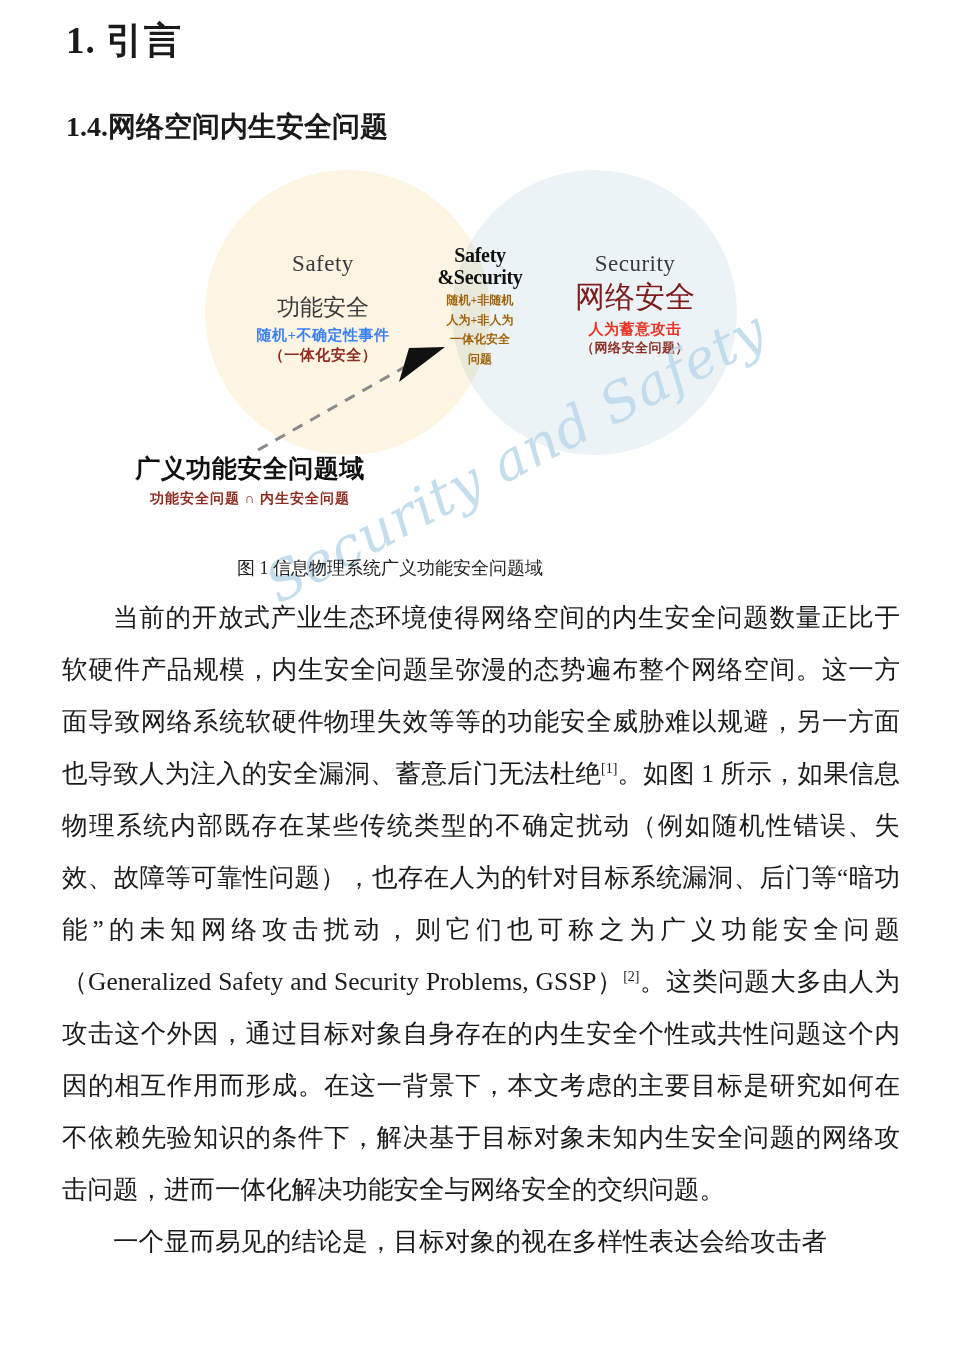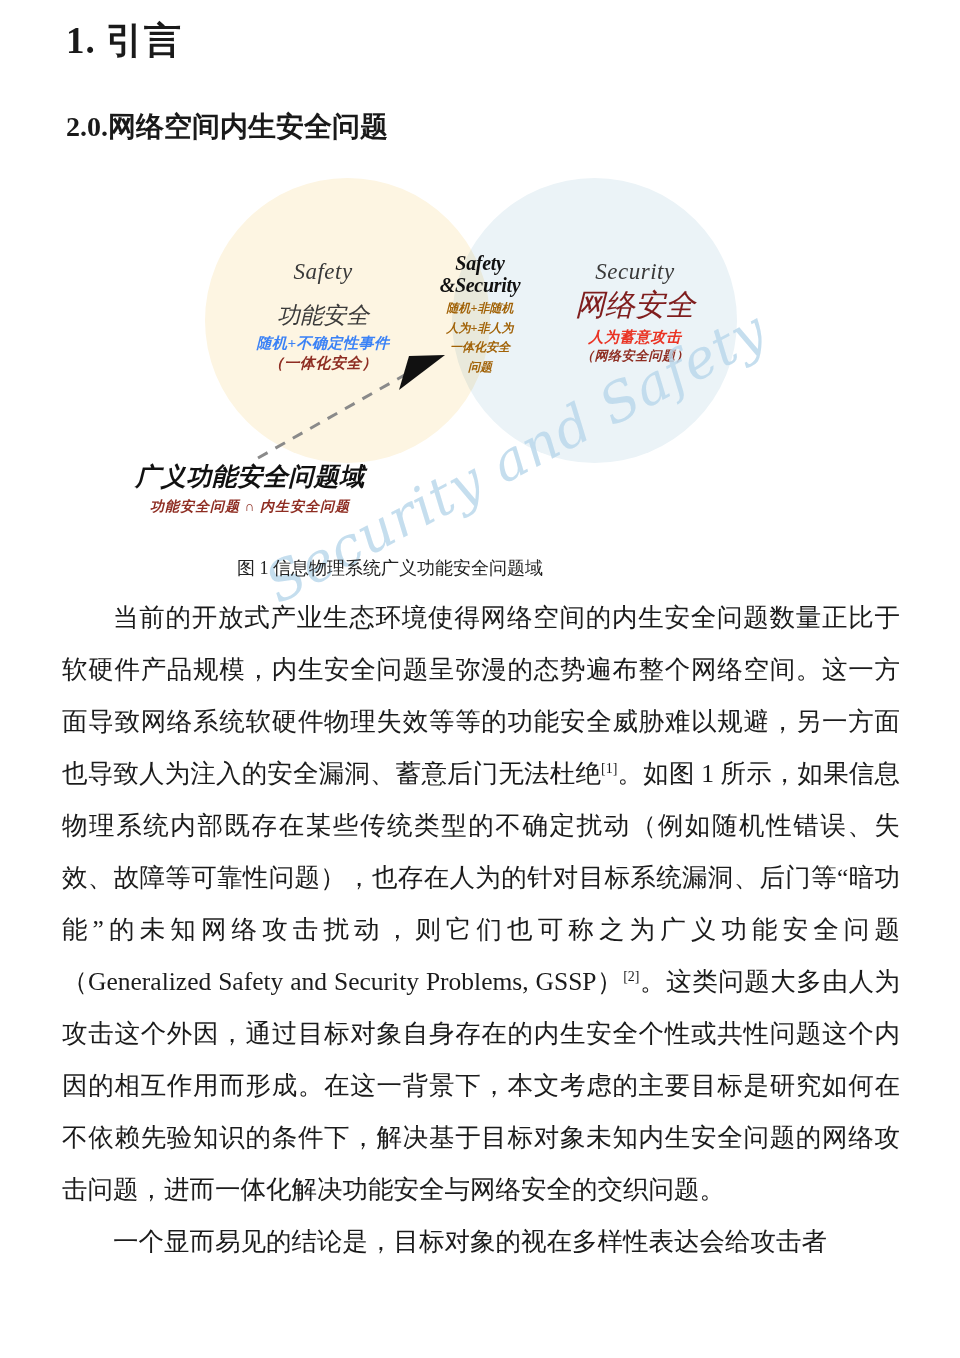--- a/index.html
+++ b/index.html
@@ -35,21 +35,21 @@
   .h1{
     position:absolute;left:66px;top:16px;
     font-size:37px;font-weight:bold;letter-spacing:1px;text-align:right;
   }
   .h2{
     position:absolute;left:66px;top:108px;
     font-size:28px;font-weight:bold;letter-spacing:0px;
   }
 
   
-  .figure{position:absolute;left:0;top:170px;width:952px;height:380px;z-index:2;font-style:italic;}
+  .figure{position:absolute;left:0;top:162px;width:952px;height:380px;z-index:2;}
   .circle{position:absolute;border-radius:50%;}
   .circle-left{
     left:205px;top:8px;width:285px;height:285px;
     background:#fdf5e2;
   }
   .circle-right{
     left:452px;top:8px;width:285px;height:285px;
     background:#ebf3f7;
     mix-blend-mode:multiply;
   }
@@ -95,21 +95,21 @@
   .en-inline{font-family:"Liberation Serif","DejaVu Serif",serif;}
 </style>
 </head>
 <body>
 
 <div class="page">
 
   <div class="watermark">Security and Safety</div>
 
   <div class="h1">1. 引言</div>
-  <div class="h2">2.0.网络空间内生安全问题</div>
+  <div class="h2">1.4.网络空间内生安全问题</div>
 
   <div class="figure">
 
     <div class="circle circle-left"></div>
     <div class="circle circle-right"></div>
 
     <div class="lbl lbl-left">
       <div class="en">Safety</div>
       <div class="cn">功能安全</div>
       <div class="red">随机+不确定性事件</div>

